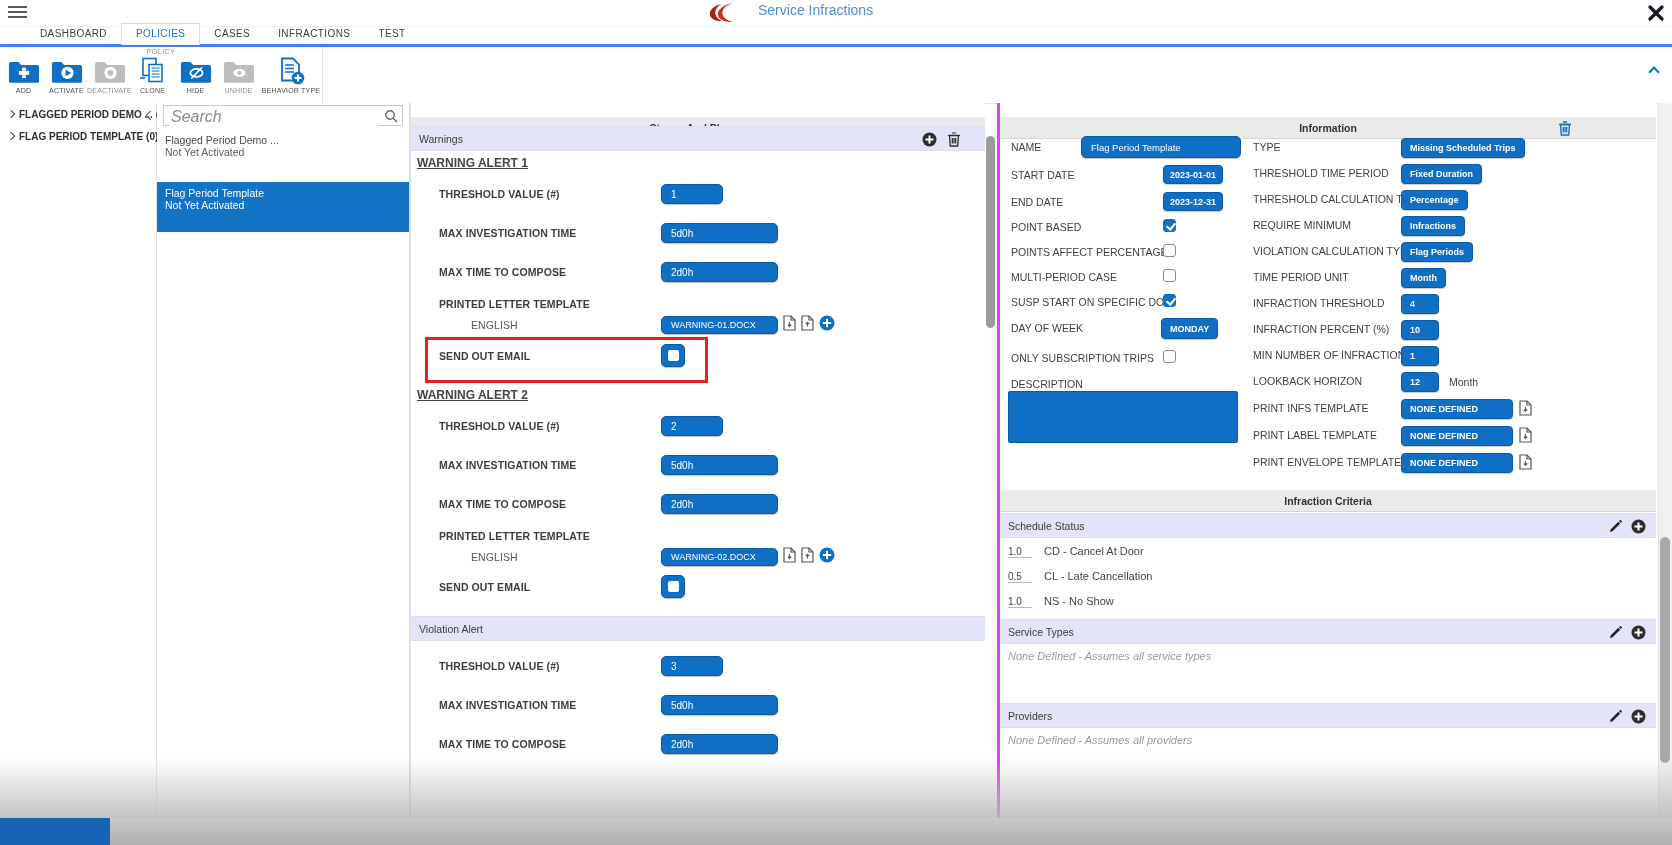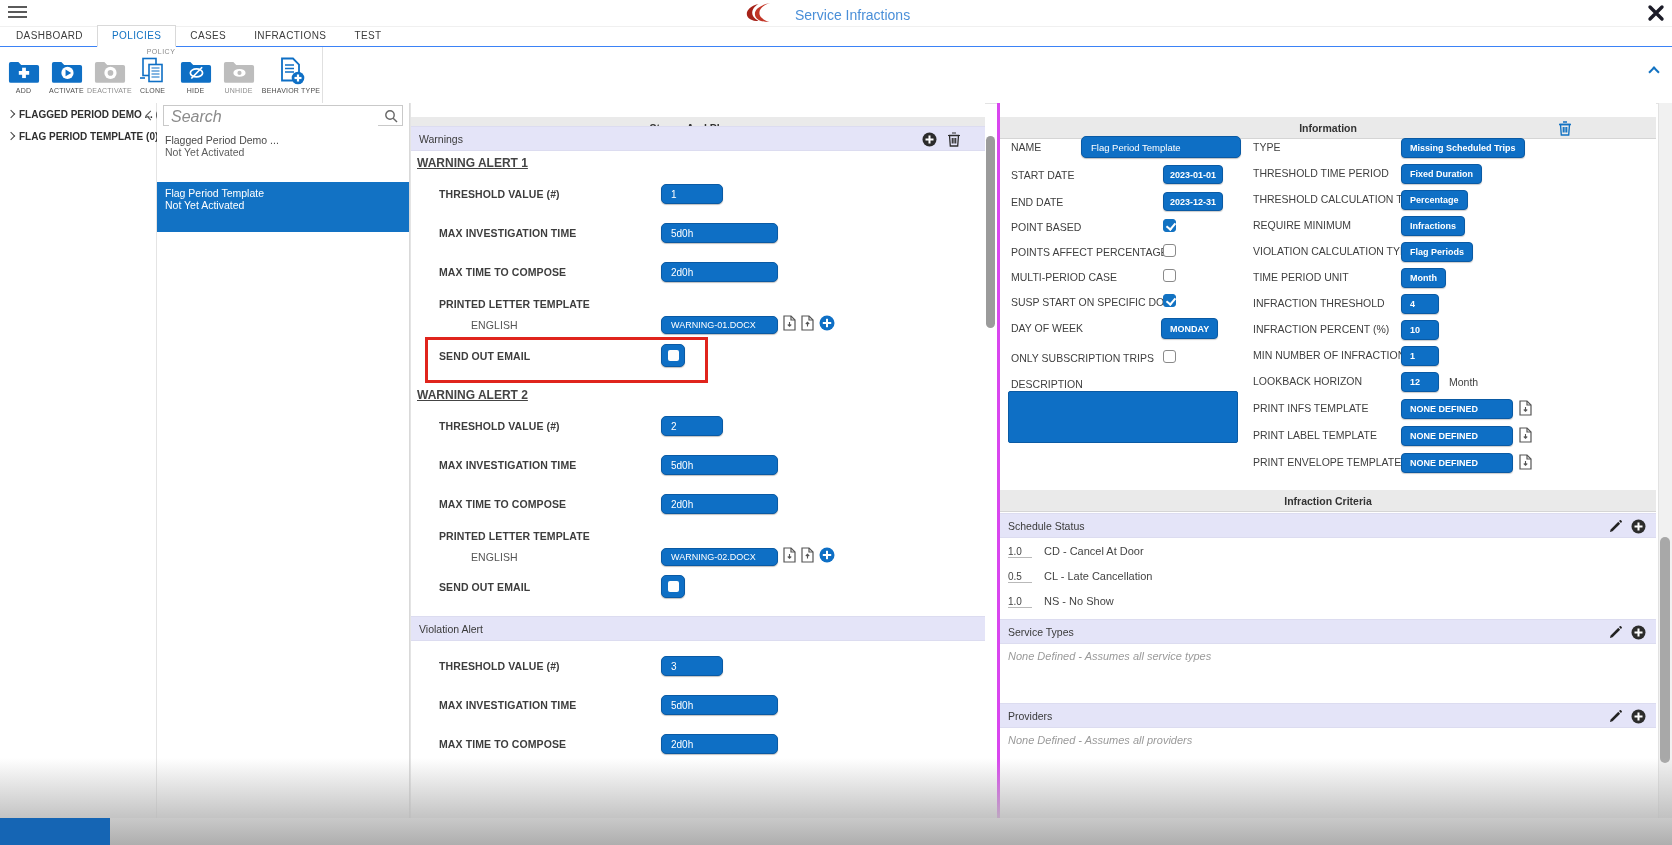--- a/index.html
+++ b/index.html
@@ -3,26 +3,26 @@
 <meta charset="utf-8">
 <style>
   html,body{margin:0;padding:0;background:#fff;}
   body{width:1672px;height:845px;overflow:hidden;font-family:"Liberation Sans",sans-serif;-webkit-font-smoothing:antialiased;}
   .app{position:relative;width:1672px;height:845px;background:#fff;}
 
   
   .topbar{position:absolute;left:0;top:0;width:100%;height:26px;background:#fff;border-bottom:1px solid #f0f0f0;}
   .hamburger{position:absolute;left:8px;top:6px;width:19px;height:14px;cursor:pointer;}
   .hamburger span{display:block;height:2px;background:#5a5a5a;margin-bottom:3px;}
-  .brand{position:absolute;left:745px;top:2px;display:flex;align-items:center;gap:14px;}
+  .brand{position:absolute;left:708px;top:2px;display:flex;align-items:flex-start;gap:14px;}
   .brand-title{font-size:14px;color:#4a8fd8;}
   .close-x{position:absolute;left:1646px;top:3px;width:20px;height:20px;cursor:pointer;}
 
   
-  .tabs{position:absolute;left:0;top:26px;width:100%;height:21px;display:flex;align-items:flex-end;border-bottom:1px solid #3b82f6;box-sizing:border-box;padding-left:2px;}
+  .tabs{position:absolute;left:0;top:26px;width:100%;height:21px;display:flex;align-items:flex-end;border-bottom:3px solid #3b82f6;box-sizing:border-box;padding-left:26px;}
   .tab{font-size:10px;color:#3c3c3c;letter-spacing:.4px;padding:4px 14px 5px 14px;cursor:pointer;background:transparent;}
   .tab.active{color:#1272c2;background:#fff;border:1px solid #d9d9d9;border-bottom:1px solid #fff;margin-bottom:-1px;}
 
   
   .ribbon{position:absolute;left:0;top:47px;width:100%;height:56px;background:#fff;border-bottom:1px solid #e3e3e3;}
   .rgroup{position:absolute;left:0;top:0;width:322px;height:56px;border-right:1px solid #e0e0e0;}
   .rgroup-label{position:absolute;top:1px;left:0;width:100%;text-align:center;font-size:7px;color:#8a8a8a;letter-spacing:.5px;}
   .rbtns{position:absolute;left:2px;top:9px;display:flex;}
   .rbtn{width:43px;display:flex;flex-direction:column;align-items:center;cursor:pointer;}
   .rbtn.wide{width:62px;}

